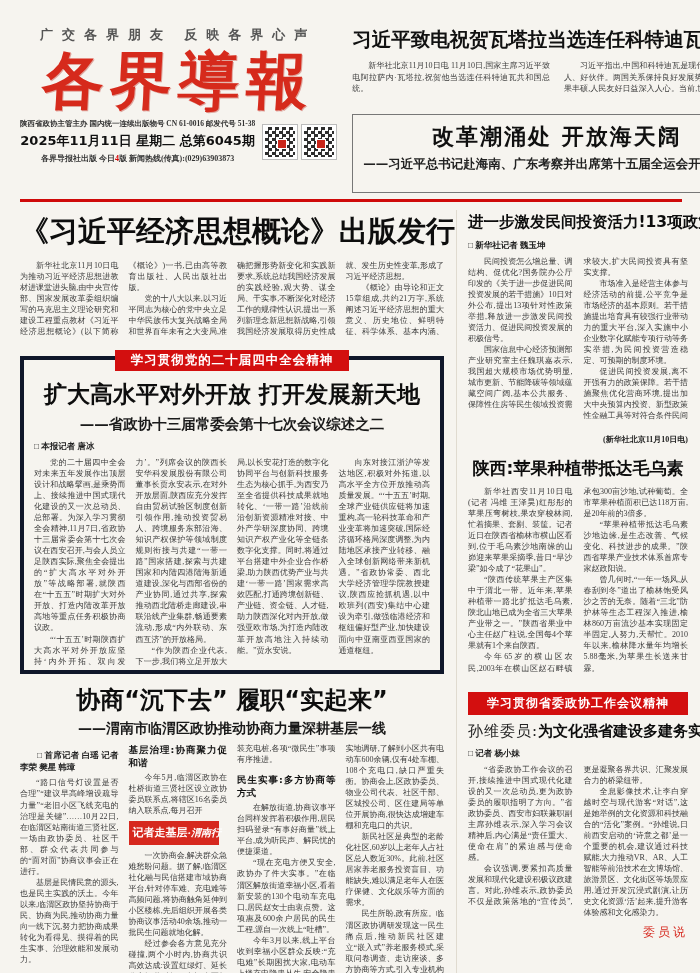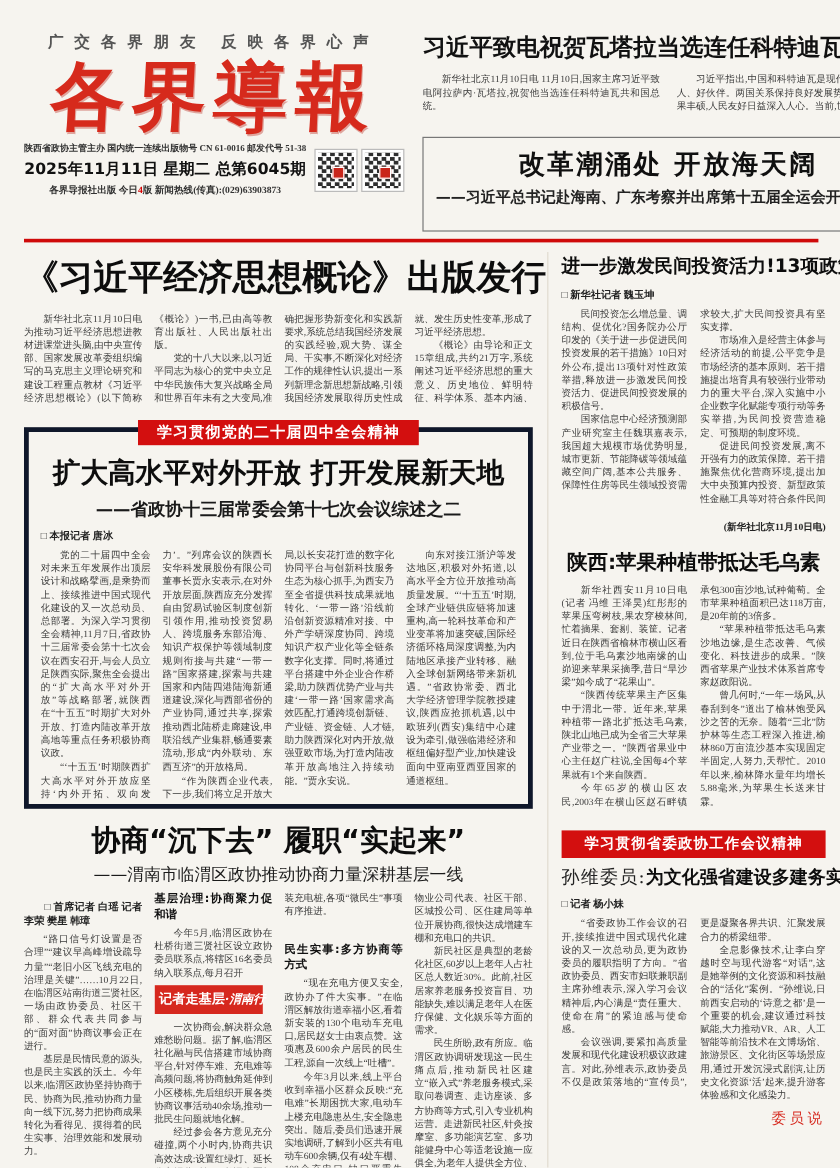--- a/index.html
+++ b/index.html
@@ -83,23 +83,23 @@
     font-size:12.5px; font-weight:bold; padding:2px 16px; letter-spacing:1px;
   }
   .plenum-headline { font-family:"DejaVu Sans","Liberation Sans",sans-serif; font-size:23px; font-weight:bold; text-align:center; color:#0d0d0d; margin-top:-2px; white-space:nowrap;}
   .plenum-sub { font-family:"DejaVu Sans","Liberation Sans",sans-serif; font-size:14.5px; font-weight:bold; text-align:center; color:#1a1a1a; margin-top:5px;}
   .byline { font-size:8.5px; font-weight:bold; color:#222; margin:7px 0 4px; }
   .plenum-body { height:218px; }
 
   
   .consult { margin-top:10px; }
   .consult-headline { font-family:"DejaVu Sans","Liberation Sans",sans-serif; font-size:24px; font-weight:bold; text-align:center; color:#0d0d0d; white-space:nowrap;}
-  .consult-sub { font-family:"DejaVu Sans","Liberation Sans",sans-serif; font-size:14px; font-weight:normal; text-align:center; margin-top:4px; color:#1a1a1a;}
+  .consult-sub { font-family:"DejaVu Sans","Liberation Sans",sans-serif; font-size:14px; font-weight:bold; text-align:center; margin-top:4px; color:#1a1a1a;}
   .consult-body { height:248px; margin-top:5px; }
-  .sec-head { font-family:"DejaVu Sans","Liberation Sans",sans-serif; font-weight:bold; font-size:9.5px; color:#111; text-indent:0 !important; margin:20px 0 3px; }
+  .sec-head { font-family:"DejaVu Sans","Liberation Sans",sans-serif; font-weight:bold; font-size:9.5px; color:#111; text-indent:0 !important; margin:8px 0 3px; }
   .reporter-badge {
     background:#d6281e; color:#fff; width:92%; margin:5px 0; padding:4px 4px;
     font-family:"DejaVu Sans","Liberation Sans",sans-serif; font-weight:bold; font-size:11px;
     text-align:center; break-inside:avoid; white-space:nowrap;
   }
   .reporter-badge .trip { font-family:"DejaVu Serif",serif; font-style:italic; font-size:10px; }
 
   
   .invest-headline { font-family:"DejaVu Sans","Liberation Sans",sans-serif; font-size:15.5px; font-weight:bold; text-align:center; color:#0d0d0d; white-space:nowrap; margin-top:2px;}
   .invest-body { height:176px; margin-top:3px; }
@@ -189,20 +189,21 @@
         <div class="body-cols cols4 consult-body">
           <p class="byline">□ 首席记者 白瑶  记者 李荣 樊星 韩璋</p>
           <p>“路口信号灯设置是否合理”“建议早高峰增设疏导力量”“老旧小区飞线充电的治理是关键”……10月22日,在临渭区站南街道三贤社区,一场由政协委员、社区干部、群众代表共同参与的“面对面”协商议事会正在进行。</p>
           <p>基层是民情民意的源头,也是民主实践的沃土。今年以来,临渭区政协坚持协商于民、协商为民,推动协商力量向一线下沉,努力把协商成果转化为看得见、摸得着的民生实事、治理效能和发展动力。</p>
           <p class="sec-head">基层治理:协商聚力促和谐</p>
           <p>今年5月,临渭区政协在杜桥街道三贤社区设立政协委员联系点,将辖区16名委员纳入联系点,每月召开</p>
           <div class="reporter-badge"><span>记者走基层</span><span class="trip">·渭南行</span></div>
           <p>一次协商会,解决群众急难愁盼问题。据了解,临渭区社化融与民信搭建市域协商平台,针对停车难、充电难等高频问题,将协商触角延伸到小区楼栋,先后组织开展各类协商议事活动40余场,推动一批民生问题就地化解。</p>
           <p>经过参会各方意见充分碰撞,两个小时内,协商共识高效达成:设置红绿灯、延长公交运营时间、老旧小区加装充电桩,各项“微民生”事项有序推进。</p>
           <p class="sec-head">民生实事:多方协商等方式</p>
+          <p>在解放街道,协商议事平台同样发挥着积极作用,居民扫码登录“有事好商量”线上平台,成为听民声、解民忧的便捷渠道。</p>
           <p>“现在充电方便又安全,政协办了件大实事。”在临渭区解放街道幸福小区,看着新安装的130个电动车充电口,居民赵女士由衷点赞。这项惠及600余户居民的民生工程,源自一次线上“吐槽”。</p>
           <p>今年3月以来,线上平台收到幸福小区群众反映:“充电难”长期困扰大家,电动车上楼充电隐患丛生,安全隐患突出。随后,委员们迅速开展实地调研,了解到小区共有电动车600余辆,仅有4处车棚、108个充电口,缺口严重失衡。协商会上,区政协委员、物业公司代表、社区干部、区城投公司、区住建局等单位开展协商,很快达成增建车棚和充电口的共识。</p>
           <p>新民社区是典型的老龄化社区,60岁以上老年人占社区总人数近30%。此前,社区居家养老服务投资盲目、功能缺失,难以满足老年人在医疗保健、文化娱乐等方面的需求。</p>
           <p>民生所盼,政有所应。临渭区政协调研发现这一民生痛点后,推动新民社区建立“嵌入式”养老服务模式,采取问卷调查、走访座谈、多方协商等方式,引入专业机构运营。走进新民社区,针灸按摩室、多功能演艺室、多功能健身中心等适老设施一应俱全,为老年人提供全方位、专业化的康乐服务。</p>
 
         </div>
       </div>
     </div>
 
     <div class="col-right">

